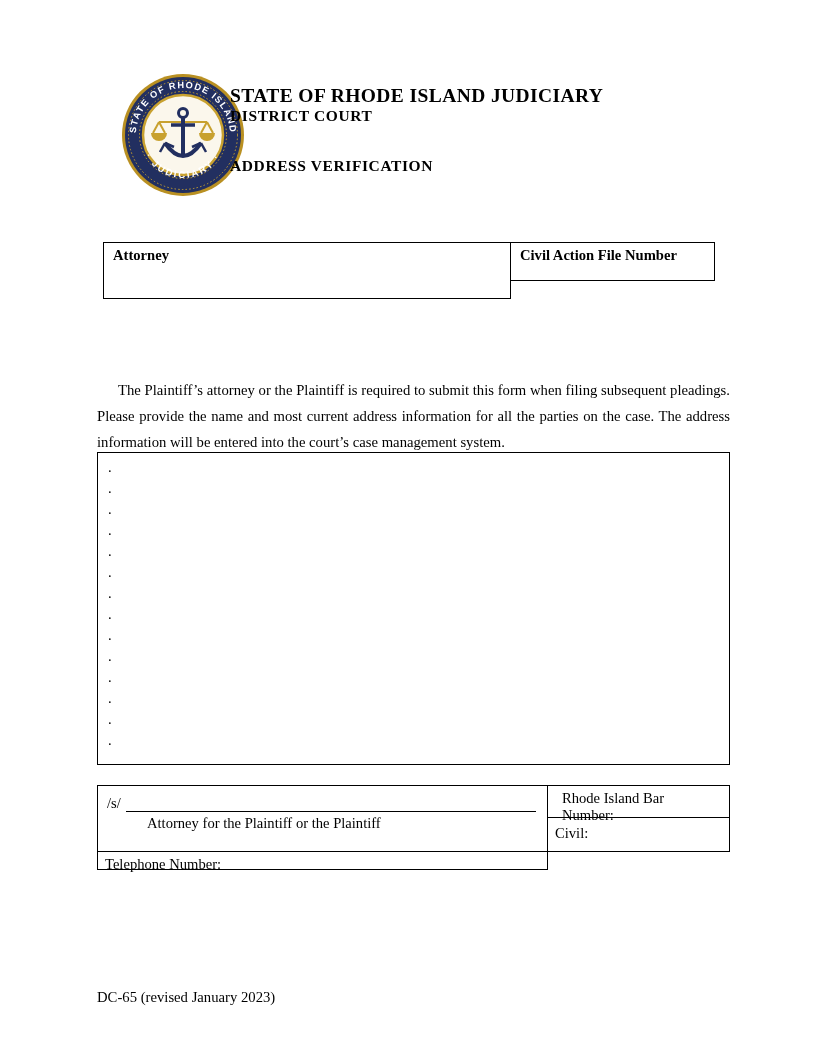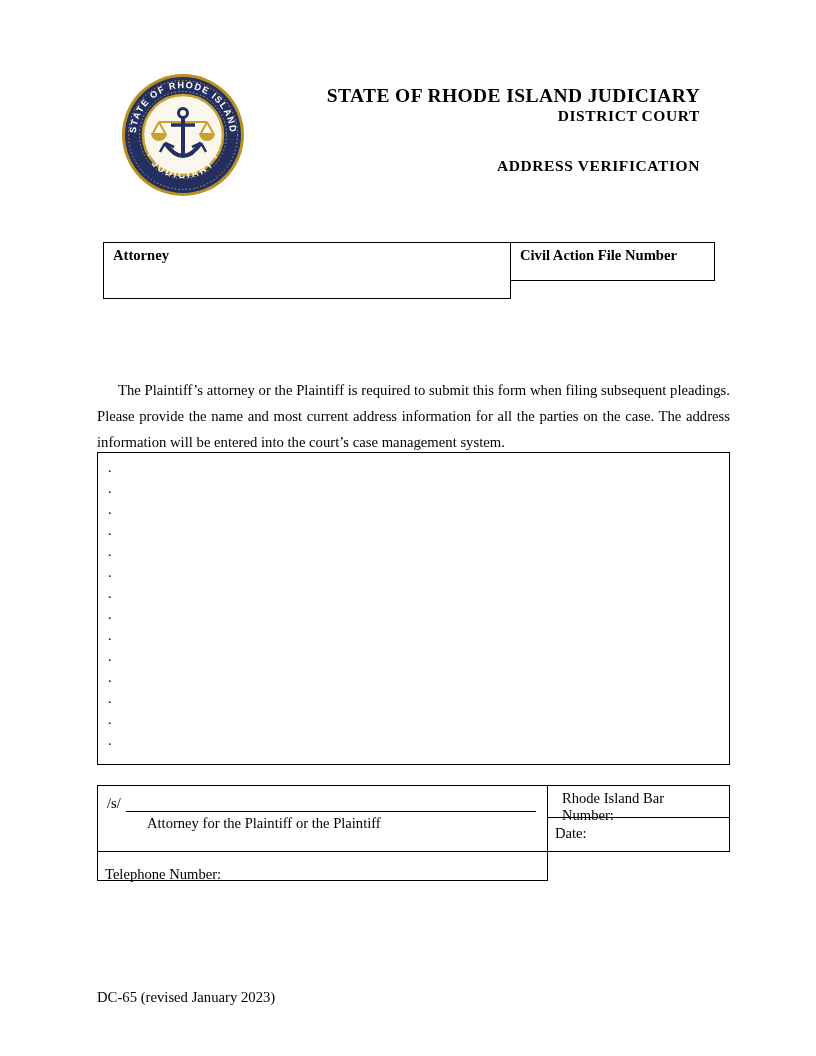--- a/index.html
+++ b/index.html
@@ -6,21 +6,21 @@
   html,body { background:#ffffff; }
   .page {
     position:relative; width:816px; height:1056px; margin:0 auto;
     background:#ffffff; color:#000;
     font-family:"Liberation Serif", serif;
     overflow:hidden;
   }
 
   
   .seal { position:absolute; left:121px; top:73px; width:124px; height:124px; }
-  .titles { position:absolute; left:230px; top:85px; width:470px; text-align:right; }
+  .titles { position:absolute; left:230px; top:85px; width:470px; text-align:left; }
   .doc-title { font-size:19.5px; font-weight:bold; letter-spacing:0.4px; }
   .doc-sub { font-size:15.5px; font-weight:bold; letter-spacing:0.6px; }
   .doc-sub.first  { }
   .doc-sub.second { margin-top:32px; }
 
   
   .party-table { position:absolute; left:103px; top:242px; width:612px; height:117px; }
   .pcell { position:absolute; border:1px solid #000; padding:4px 9px; font-weight:bold; font-size:14.6px; }
   .cell-plaintiff { left:0; top:0; width:408px; height:57px; }
   .cell-defendant { left:0; top:56px; width:408px; height:61px; }
@@ -38,21 +38,21 @@
     border:1px solid #000; padding:4px 10px;
   }
   .address-line { height:21px; line-height:21px; font-size:14.6px; }
 
   
   .sig-table { position:absolute; left:97px; top:785px; width:633px; height:85px; font-size:14.6px; }
   .sig-cell { position:absolute; border:1px solid #000; }
   .sig-left  { left:0;     top:0;    width:451px; height:67px; padding:9px 9px 2px 9px; }
   .sig-bar   { left:450px; top:0;    width:183px; height:33px; padding:4px 14px; }
   .sig-date  { left:450px; top:32px; width:183px; height:35px; padding:7px 7px; }
-  .sig-phone { left:0;     top:66px; width:451px; height:19px; padding:14px 7px; line-height:17px; }
+  .sig-phone { left:0;     top:66px; width:451px; height:19px; padding:4px 7px; line-height:17px; }
   .sig-row { display:flex; align-items:flex-end; }
   .sig-line { flex:1; border-bottom:1px solid #000; height:15px; margin-left:5px; margin-right:2px; }
   .attorney-label { margin-top:3px;margin-left:40px; }
 
   
   .footer { position:absolute; left:97px; top:989px; font-size:14.7px; }
 </style>
 </head>
 <body>
 
@@ -138,21 +138,21 @@
       <div class="sig-row">
         <span>/s/</span>
         <span class="sig-line"></span>
       </div>
       <div class="attorney-label">Attorney for the Plaintiff or the Plaintiff</div>
     </div>
     <div class="sig-cell sig-bar">
       <span>Rhode Island Bar Number:</span>
     </div>
     <div class="sig-cell sig-date">
-      <span>Date:</span>
+      <span>Civil:</span>
     </div>
     <div class="sig-cell sig-phone">
       <span>Telephone Number:</span>
     </div>
   </div>
 
   <div class="footer">DC-65 (revised January 2023)</div>
 
 </div>
 

